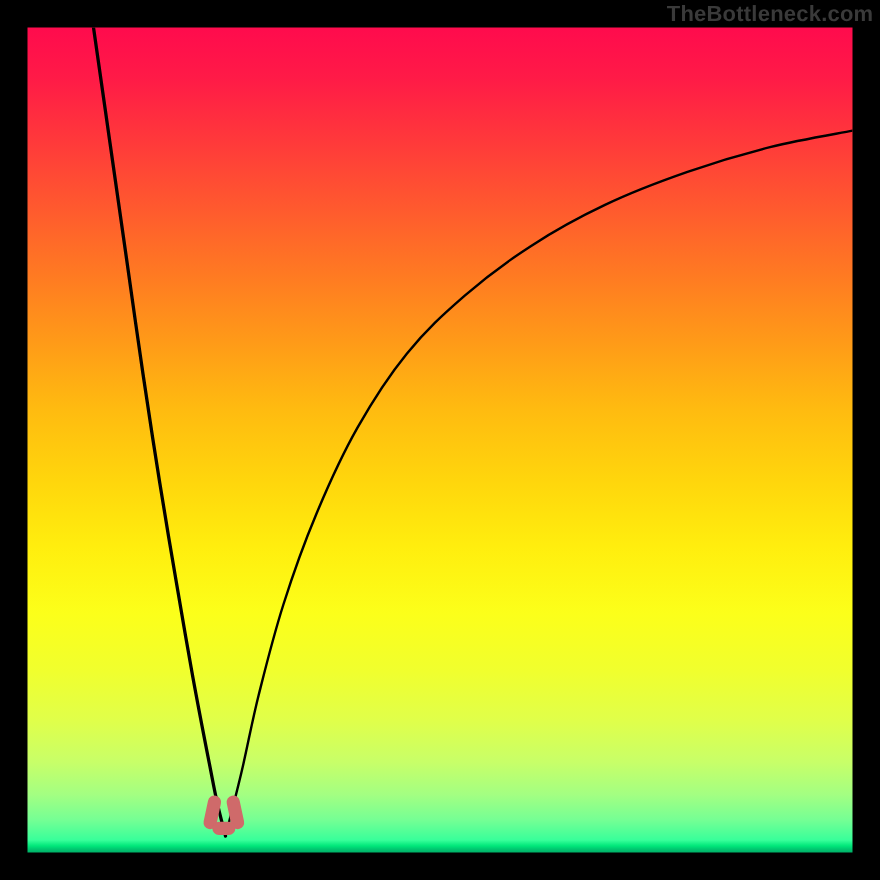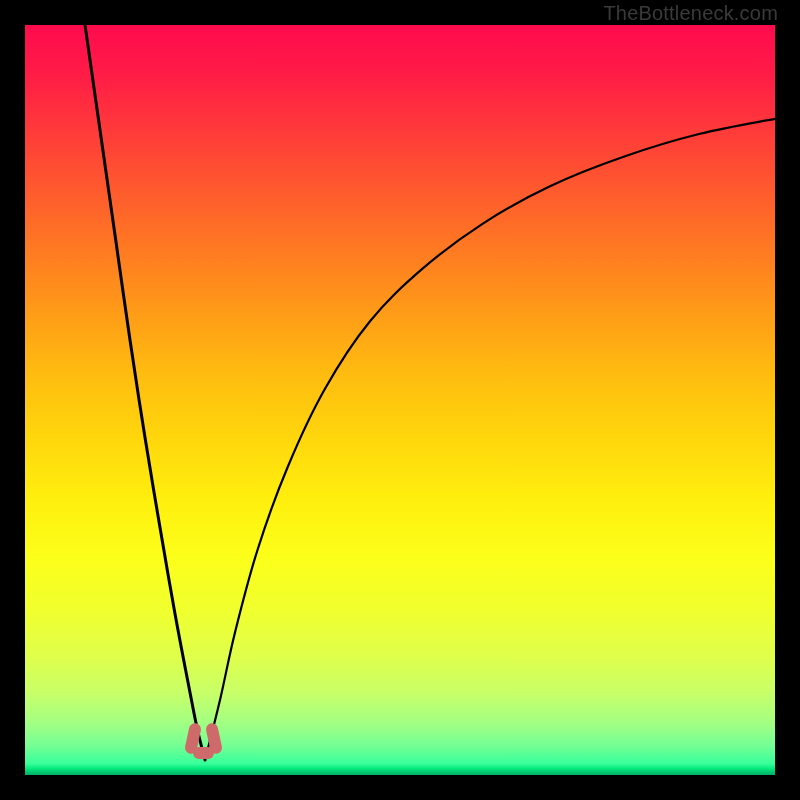--- a/index.html
+++ b/index.html
@@ -34,26 +34,27 @@
       #a3ff82 93%,
       #76ff94 96%,
       #38ff9a 98.5%,
       #00e77a 99.2%,
       #00c770 99.6%,
       #00b068 100%
     );
   }
   .credit {
     position: absolute;
-    right: 22px;
+    right: 6px;
     top: 2px;
     font-size: 20px;
     color: #3a3a3a;
     letter-spacing: 0.2px;
     z-index: 10;
+    font-weight: bold;
   }
   svg.curve {
     position: absolute;
     left: 25px;
     top: 25px;
     width: 750px;
     height: 750px;
     z-index: 5;
   }
   .marker-wrap {

